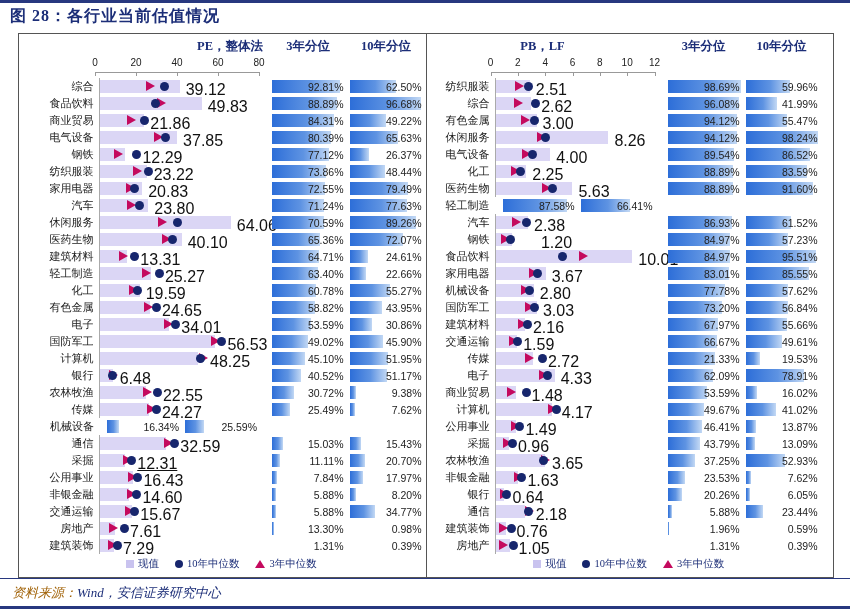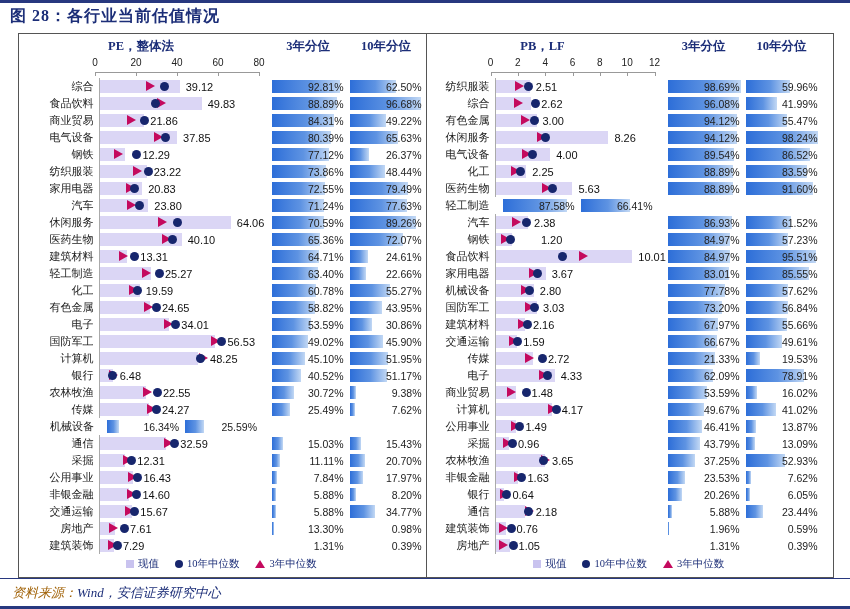--- a/index.html
+++ b/index.html
@@ -16,21 +16,21 @@
   .figure{
     position:absolute;top:33px;left:18px;right:16px;bottom:31px;
     border:1px solid #555;display:flex;background:#fff;
   }
   .panel{flex:1;display:flex;flex-direction:column;padding:2px 2px 0 0;min-width:0;}
   .panel + .panel{border-left:1px solid #555;}
   .panel-header{
     display:flex;height:20px;align-items:center;
     font-family:"Liberation Serif",serif;font-weight:bold;font-size:12.5px;color:#1c2e78;
   }
-  .panel0 .ph-main{width:244px;text-align:center;}
+  .panel0 .ph-main{width:244px;text-align:right;}
   .panel1 .ph-main{width:232px;text-align:center;}
   .ph-col{width:74px;text-align:center;white-space:nowrap;}
   .ph-col.c3{margin-left:8px;}
   .ph-col.c10{margin-left:4px;}
   .axis-row{display:flex;height:22px;}
   .panel0 .axis-spacer{width:75px;}
   .panel1 .axis-spacer{width:63px;}
   .axis{position:relative;width:164px;height:22px;font-size:10px;color:#222;margin-left:1px;}
   .tick-label{position:absolute;top:1px;transform:translateX(-50%);}
   .axis-base{position:absolute;left:0;right:0;top:16px;border-top:1px solid #999;}
@@ -43,21 +43,21 @@
   .panel0 .row-label{width:75px;}
   .panel1 .row-label{width:63px;}
   .bar-cell{position:relative;width:164px;height:17px;border-left:1px solid #aaa;flex:none;}
   .bar{position:absolute;left:0;top:2px;height:13px;background:var(--bar,#dbd6f5);}
   .mdot{position:absolute;top:4px;width:9px;height:9px;border-radius:50%;background:var(--dot,#17266d);}
   .mtri{
     position:absolute;top:3px;width:0;height:0;
     border-top:5.5px solid transparent;border-bottom:5.5px solid transparent;
     border-left:9px solid var(--tri,#c40a5e);
   }
-  .bval{position:absolute;top:2.5px;font-size:11px;color:#111;white-space:nowrap;}
+  .bval{position:absolute;top:2.5px;font-size:16px;color:#111;white-space:nowrap;}
   .pct{position:relative;width:74px;height:17px;flex:none;}
   .pct.p3{margin-left:8px;}
   .pct.p10{margin-left:4px;}
   .pct-bar{
     position:absolute;left:0;top:2px;height:13px;
     background:linear-gradient(to right,var(--pb1,#2d6ed8) 0%,#5e93e2 55%,var(--pb2,#c2d8f4) 100%);
   }
   .pct-text{position:absolute;right:2px;top:2.5px;font-size:10.5px;color:#222;}
   .legend{
     display:flex;justify-content:center;align-items:center;gap:16px;height:16px;margin-top:2px;
@@ -478,21 +478,21 @@
             <div class="pct-bar" style="width: 15.43%;"></div>
             <div class="pct-text">15.43%</div>
           </div>
         </div>
         <div class="row">
           <div class="row-label">采掘</div>
           <div class="bar-cell">
             <div class="bar" style="width: 15.3875%;"></div>
             <div class="mtri" style="left: calc(17.5% - 5px);"></div>
             <div class="mdot" style="left: calc(19.375% - 4px);"></div>
-            <div class="bval" style="left: calc(19.375% + 6px);">12.31</div>
+            <div class="bval" style="left: calc(19.375% + 6px); text-decoration: underline;">12.31</div>
           </div>
           <div class="pct p3">
             <div class="pct-bar" style="width: 11.11%;"></div>
             <div class="pct-text">11.11%</div>
           </div>
           <div class="pct p10">
             <div class="pct-bar" style="width: 20.7%;"></div>
             <div class="pct-text">20.70%</div>
           </div>
         </div>

